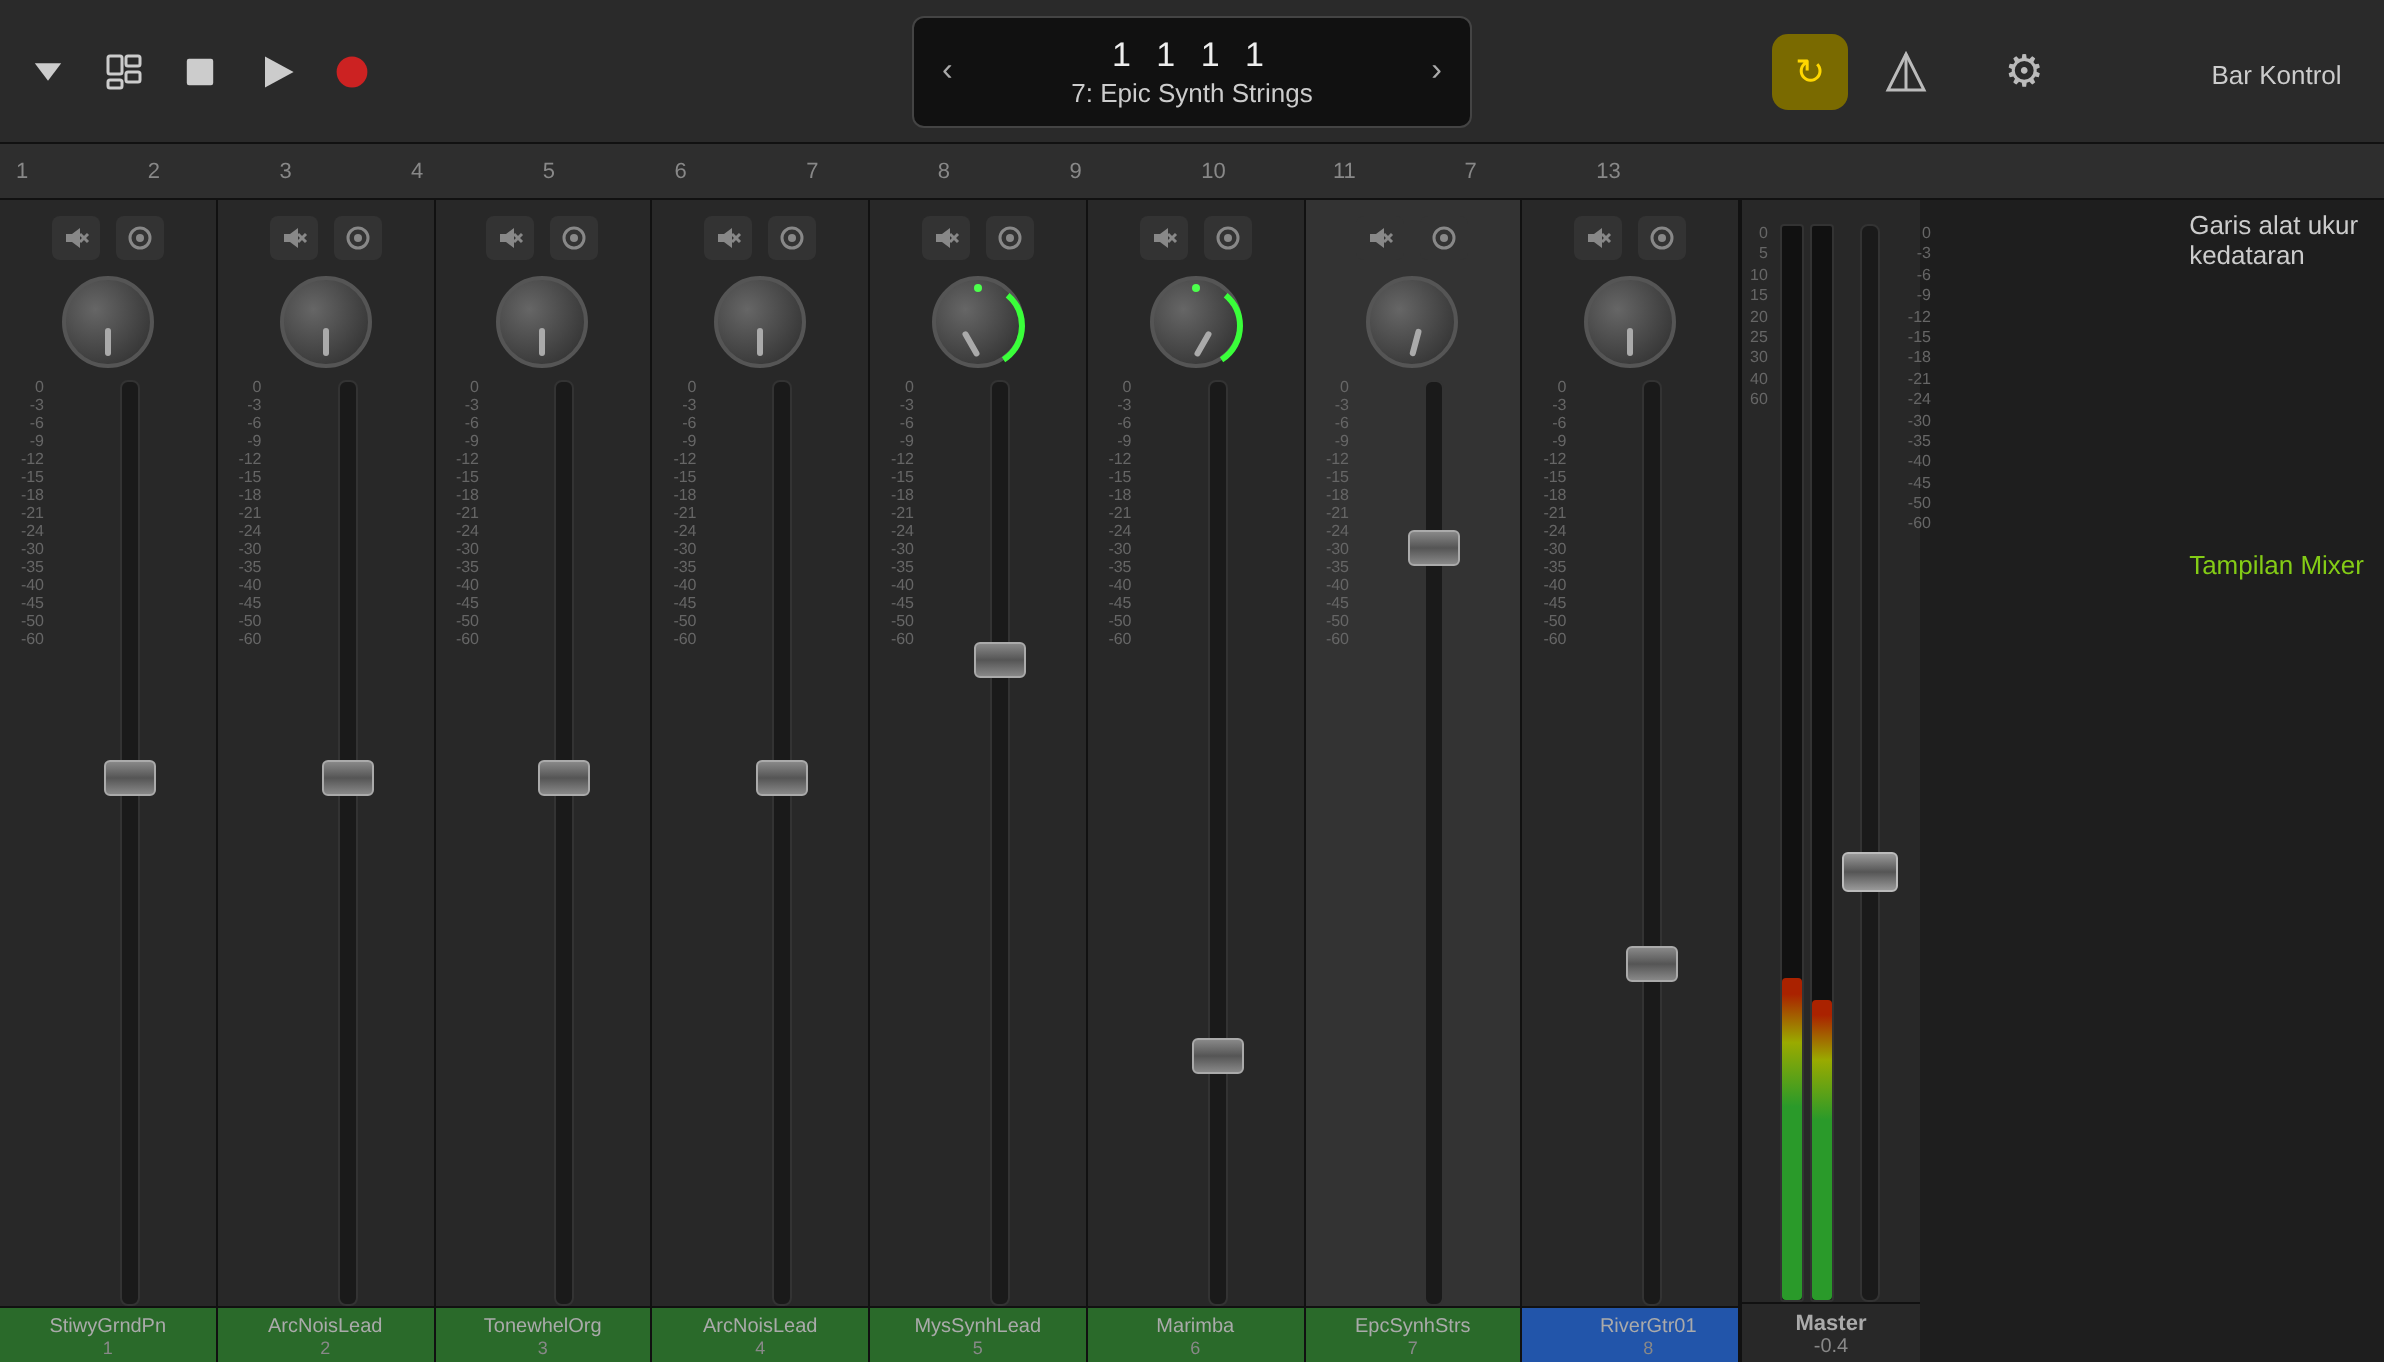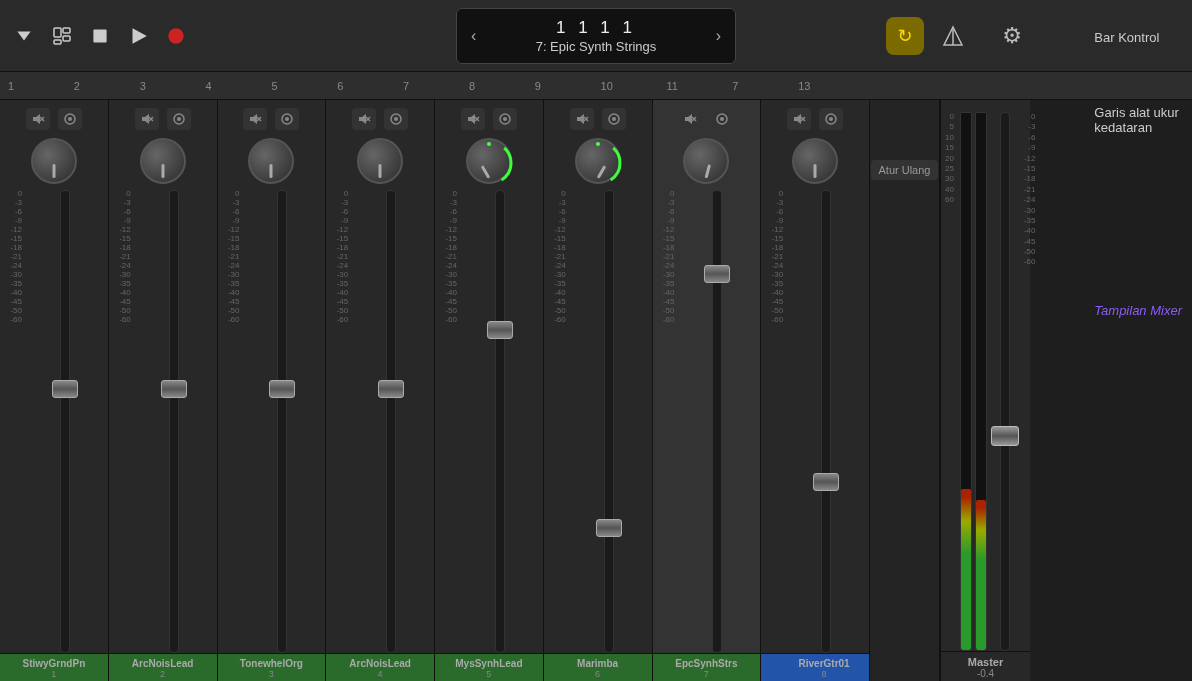--- a/index.html
+++ b/index.html
@@ -274,21 +274,21 @@
     .ch-label {
       width: 100%;
       padding: 4px 2px 2px 2px;
       text-align: center;
       font-size: 10px;
       color: #ccc;
       border-top: 1px solid #111;
     }
     .ch-label-name {
       font-size: 10px;
-      font-weight: 700;
+      font-weight: 400;
       color: #aaa;
     }
     .ch-label-num {
       font-size: 9px;
       color: #888;
     }
     .ch-label-green {
       background: #2a6a2a;
     }
     .ch-label-blue {
@@ -917,23 +917,20 @@
             </div>
           </div>
         </div>
         <div class="ch-label ch-label-blue">
           <div class="ch-label-name">RiverGtr01</div>
           <div class="ch-label-num">8</div>
         </div>
       </div>
     </div>
 
-  <div class="reset-area">
-    <div class="reset-btn">Atur Ulang</div>
-  </div>
 
   <div class="master-channel">
     <div class="master-label-top"></div>
     <div class="master-fader-area">
 
       <div class="master-scale" id="master-scale-left">
       <span style="font-size: 8px; color: rgb(102, 102, 102); line-height: 1.3;">0</span>
           <span style="font-size: 8px; color: rgb(102, 102, 102); line-height: 1.3;">5</span>
           <span style="font-size: 8px; color: rgb(102, 102, 102); line-height: 1.3;">10</span>
           <span style="font-size: 8px; color: rgb(102, 102, 102); line-height: 1.3;">15</span>
@@ -977,17 +974,17 @@
         </div>
     </div>
     <div class="master-ch-label">
       <div class="master-ch-label-name">Master</div>
       <div class="master-ch-label-val">-0.4</div>
     </div>
   </div>
 </div>
 
 <div style="position:fixed; right:10px; top:30px; display:flex; flex-direction:column; gap:60px; pointer-events:none;">
-  <div style="color:#ccc;font-size:13px;font-family:-apple-system,sans-serif;">Bar Kontrol</div>
+  <div style="color:#ccc;font-size:13px;font-family:-apple-system,sans-serif;text-align:center;">Bar Kontrol</div>
   <div style="color:#ccc;font-size:13px;font-family:-apple-system,sans-serif;white-space:pre-line;">Garis alat ukur
 kedataran</div>
-  <div style="color:#8b5cf6;font-size:13px;font-family:-apple-system,sans-serif;margin-top:108px;font-style:italic;">Tampilan Mixer</div>
+  <div style="color:#84cc16;font-size:13px;font-family:-apple-system,sans-serif;margin-top:80px;">Tampilan Mixer</div>
 </div>
 
 </body></html>

